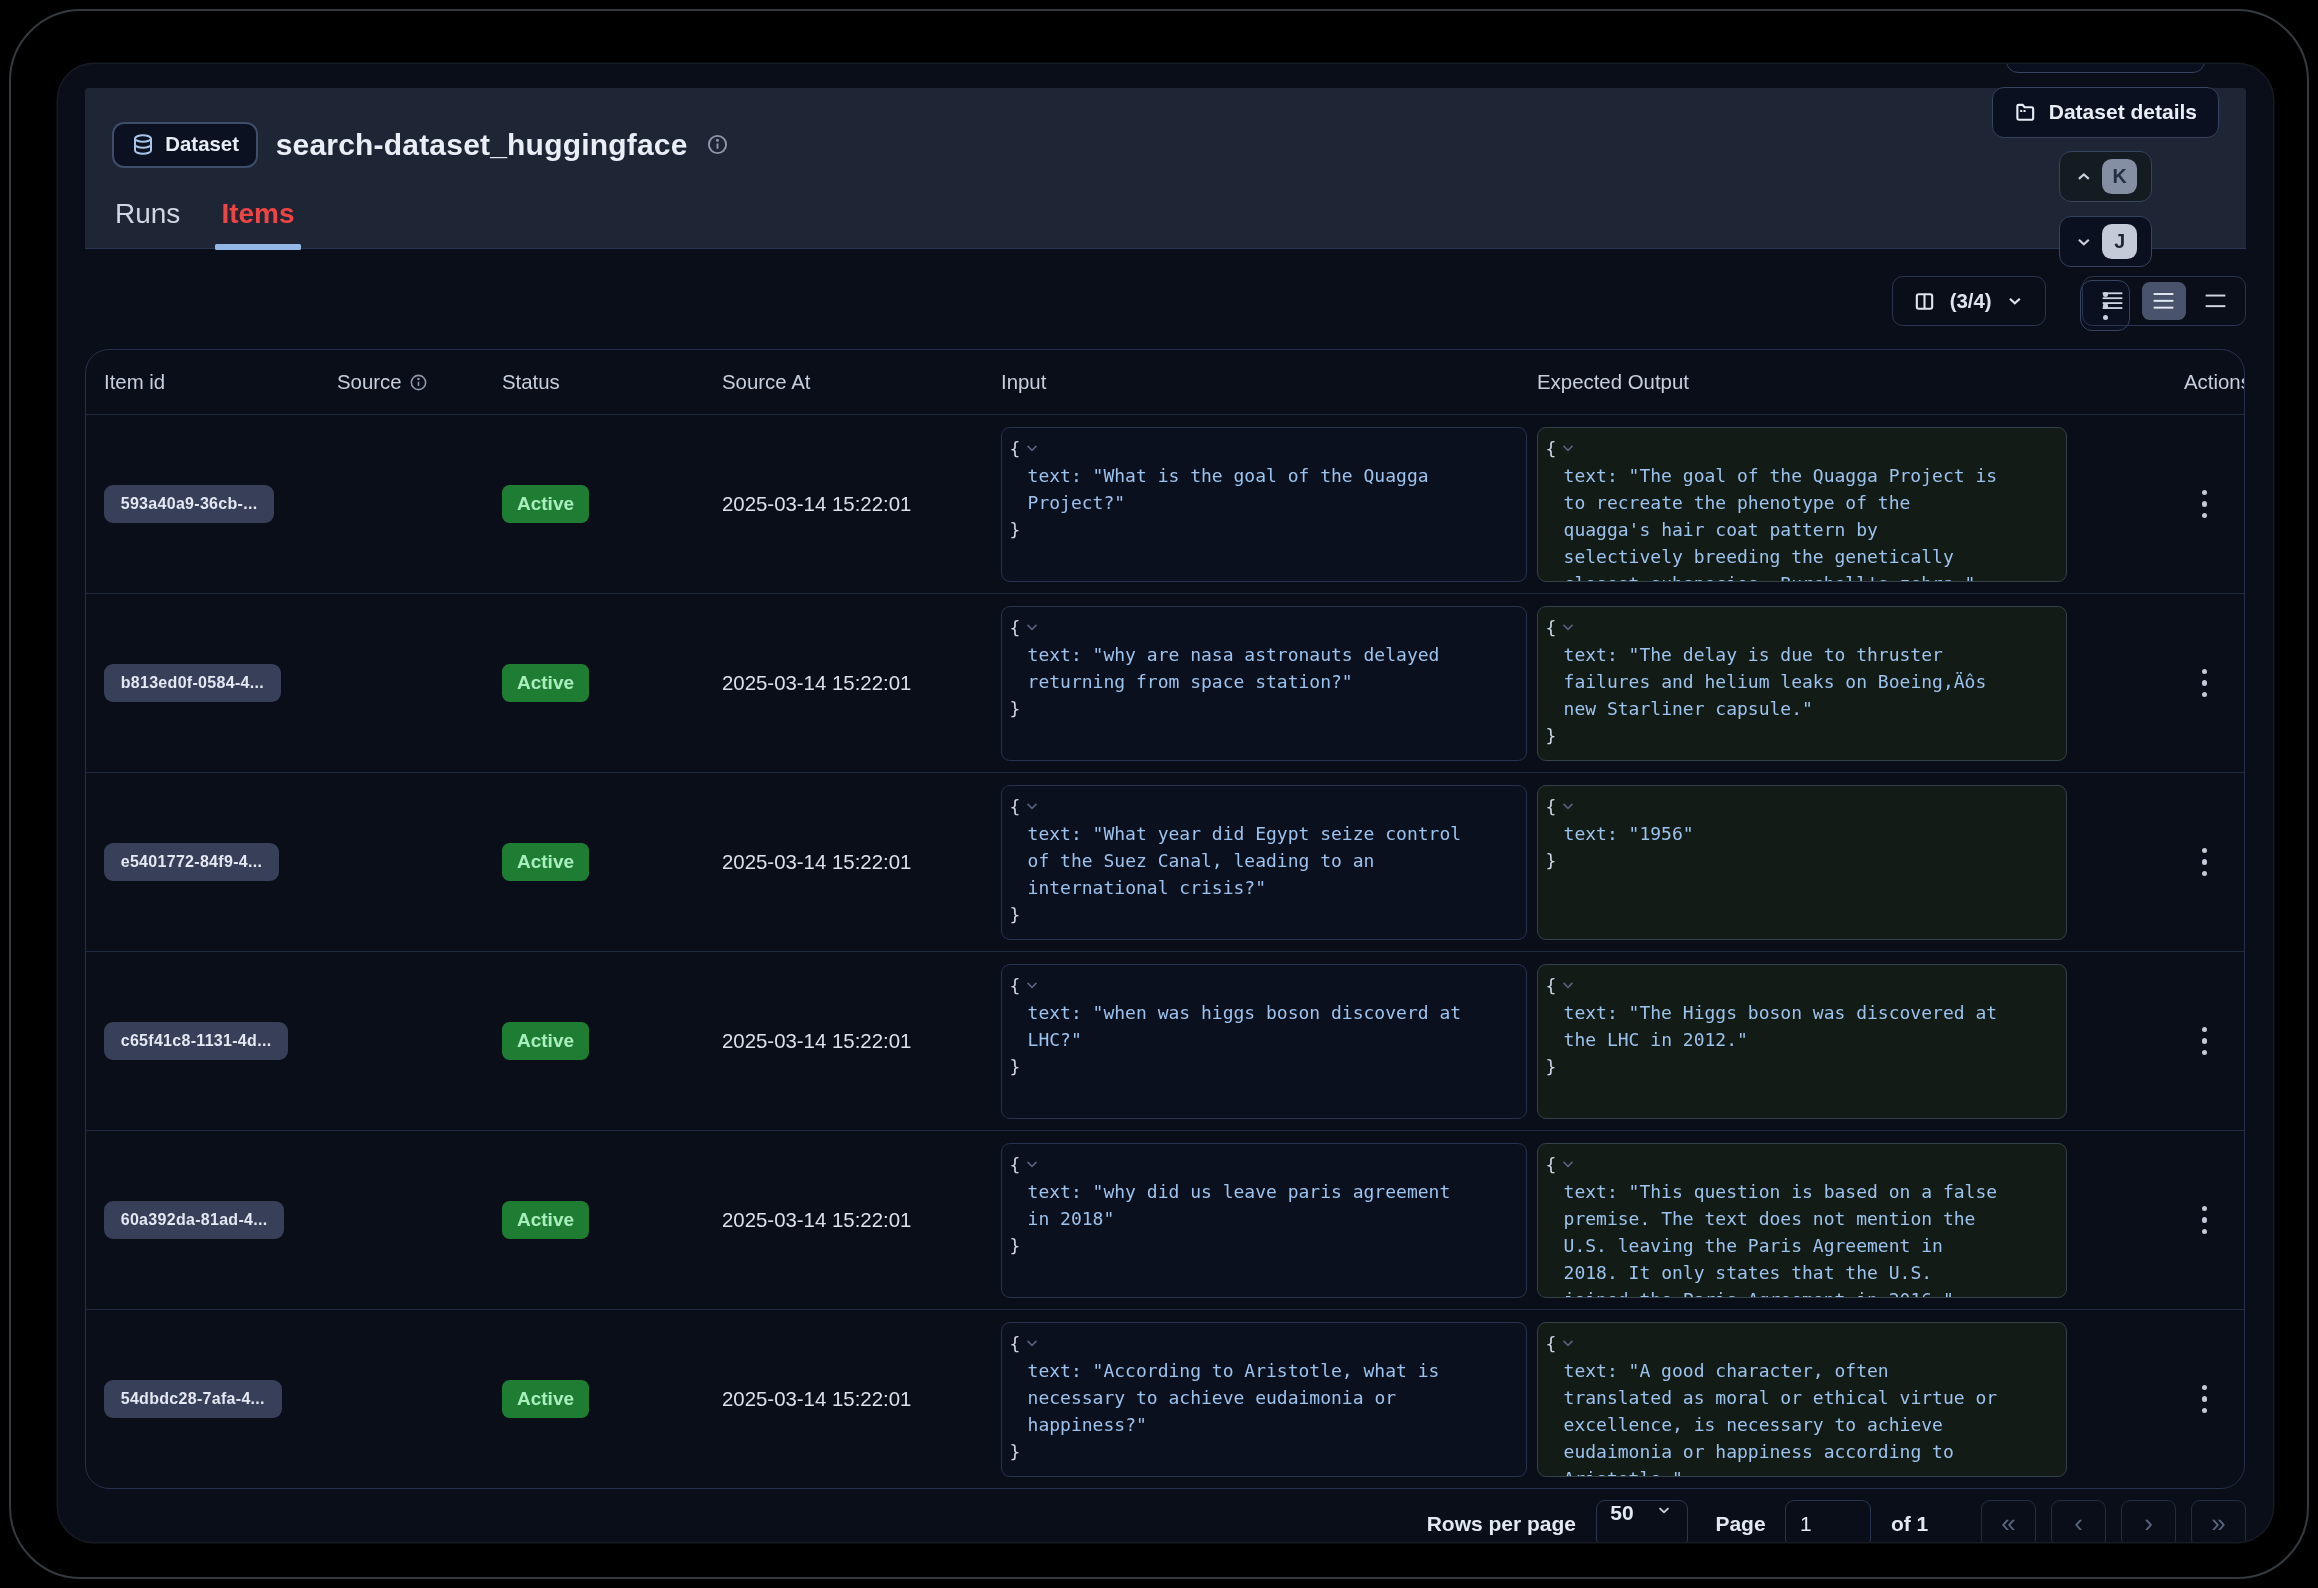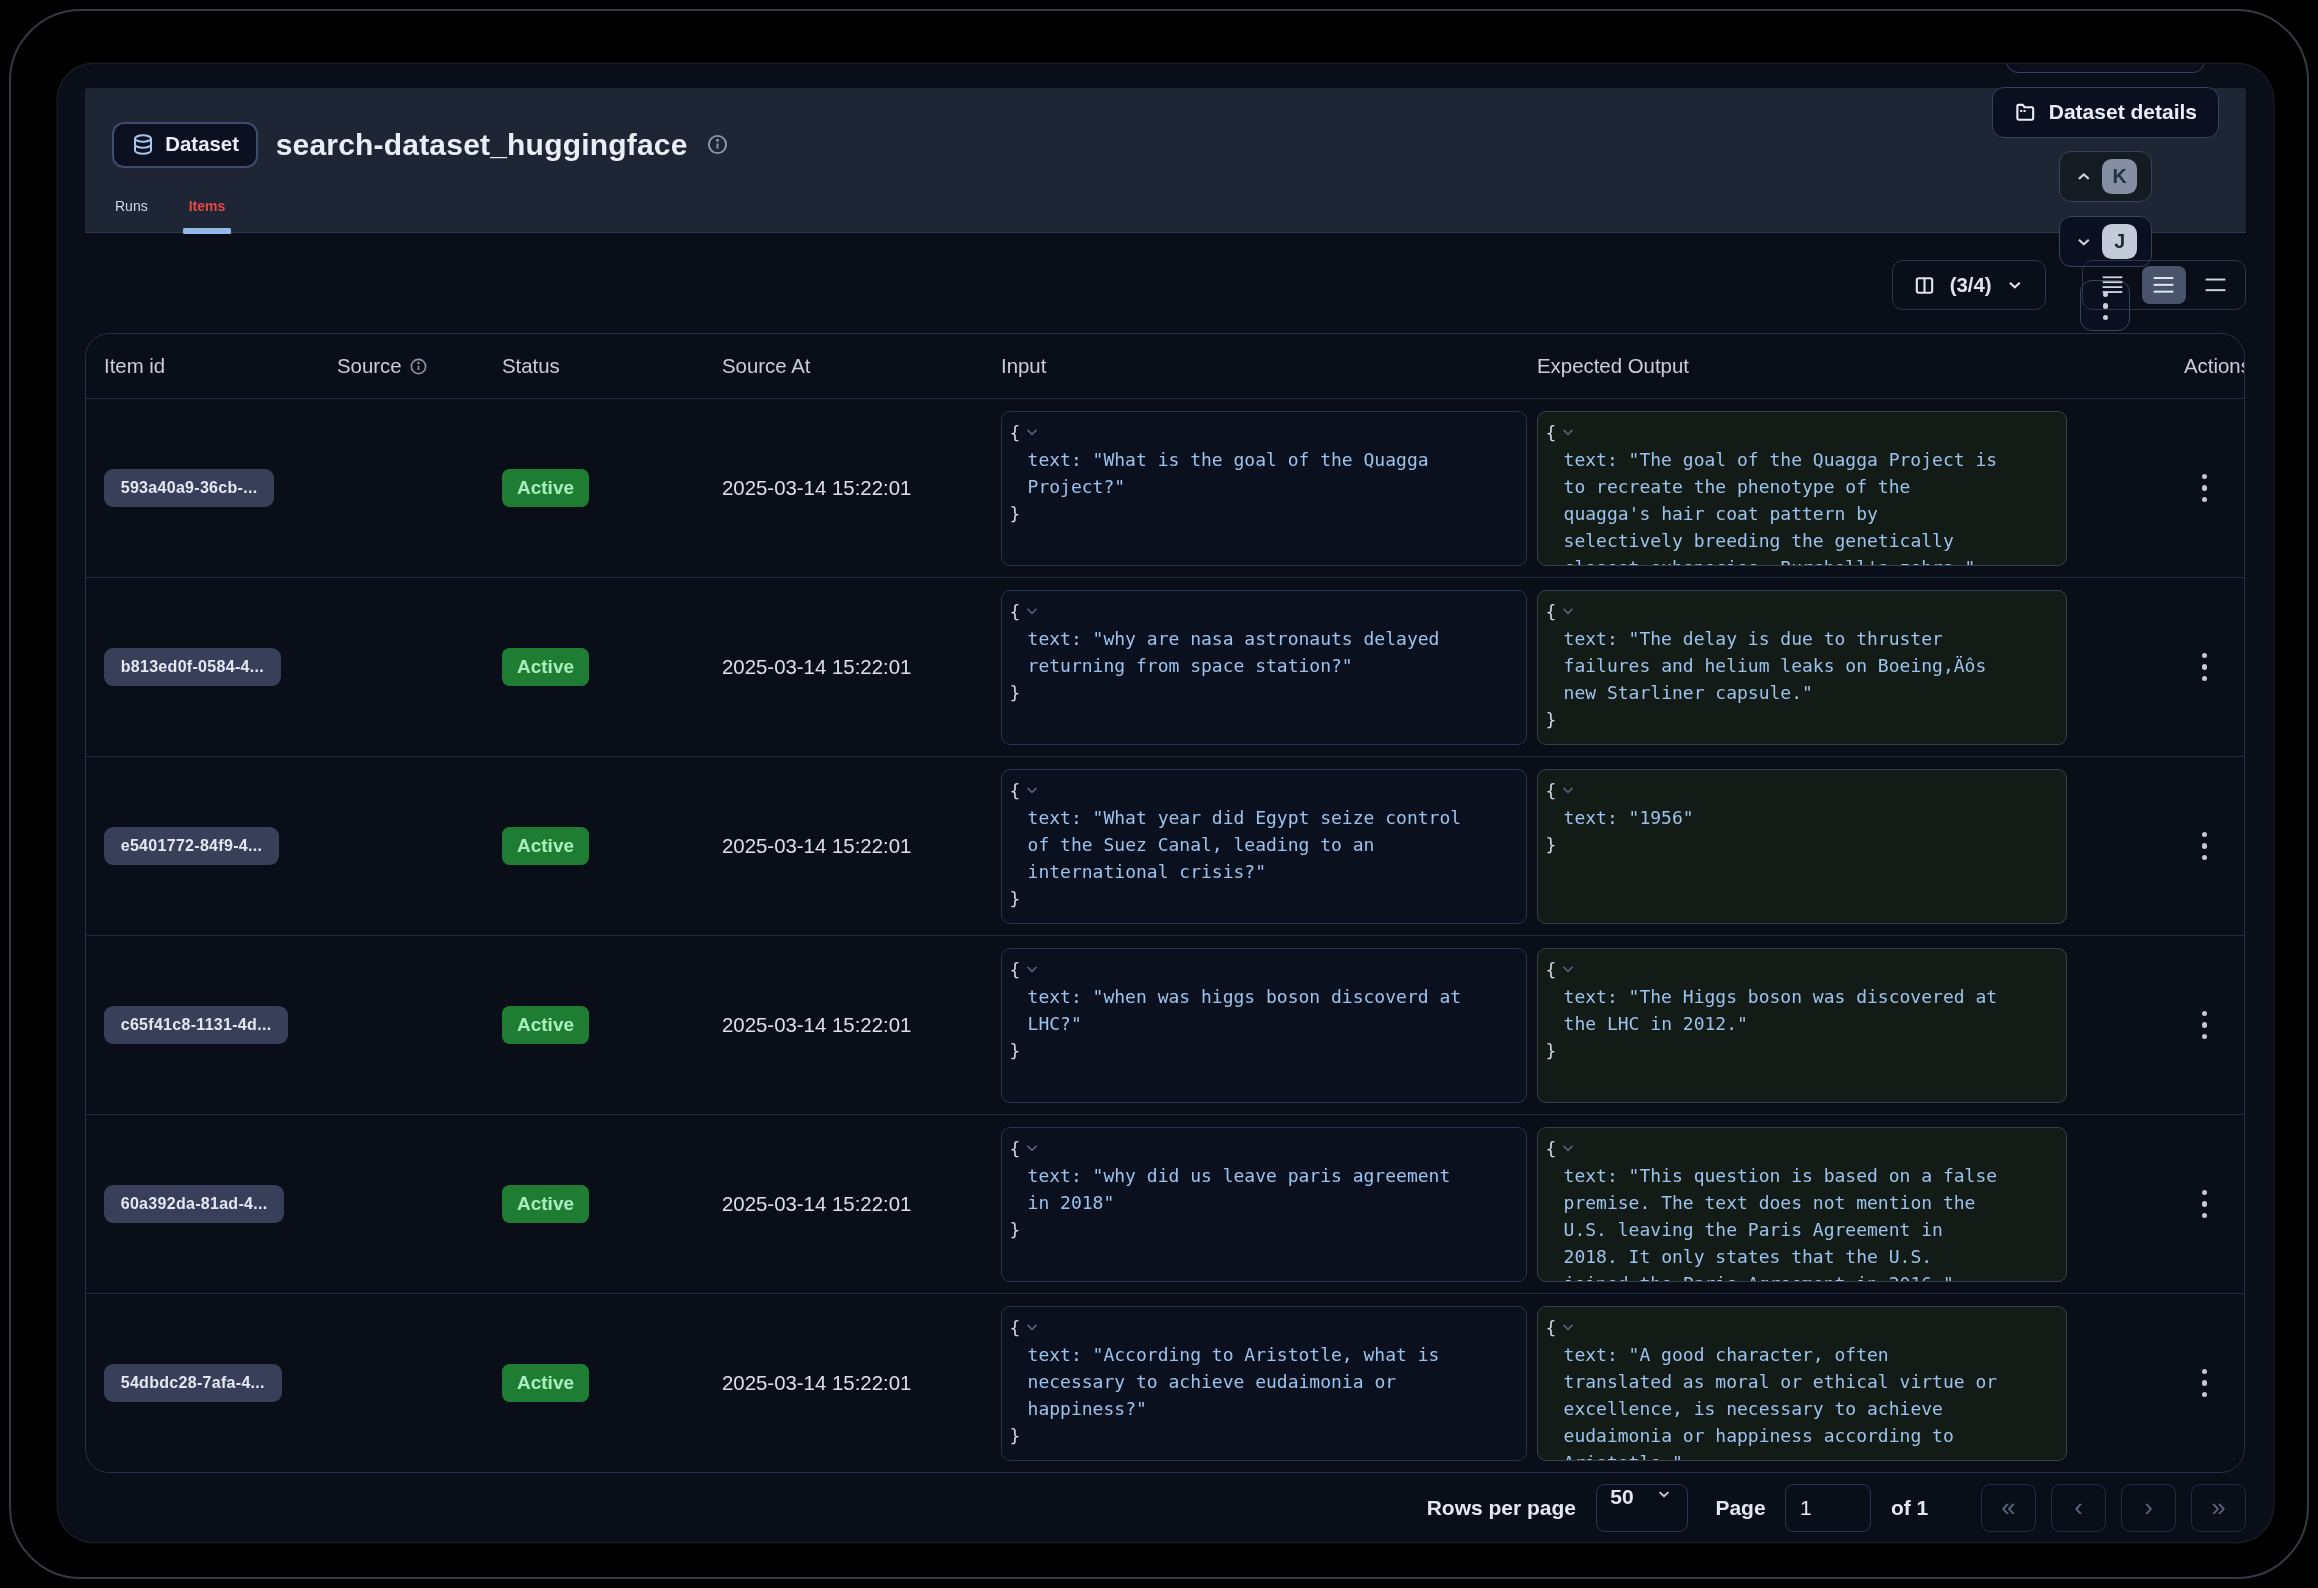--- a/index.html
+++ b/index.html
@@ -33,21 +33,21 @@
   .btn-k { background:#141c22; }
   .chip { width:35px; height:35px; border-radius:9.8px; display:grid; place-items:center;
           font-weight:700; font-size:19.7px; }
   .chip-k { background:#848fa3; color:#242e44; }
   .chip-j { background:#c4cbd8; color:#1d2636; }
   .btn-kebab { width:50px; justify-content:center; padding:0; }
   .kebab { display:flex; flex-direction:column; gap:6px; }
   .kebab i { width:5.3px; height:5.3px; border-radius:50%; background:#c9cfdb; }
 
   .tabs-row { margin-top:23px; display:flex; gap:41px; padding:0 3px; }
-  .tab { font-size:14px; color:#cfd7e4; padding-bottom:18px; position:relative;
+  .tab { font-size:28px; color:#cfd7e4; padding-bottom:18px; position:relative;
          font-weight:500; cursor:pointer; }
   .tab.active { color:#ef4444; font-weight:600; }
   .tab-underline { position:absolute; left:-6px; right:-6px; bottom:-1.5px; height:6px;
                    background:#93b7e6; border-radius:1.5px; }
 
   
   .content { padding:0 27px; }
   .toolbar { margin-top:27px; display:flex; justify-content:flex-end; align-items:flex-start; gap:36px; }
   .columns-chip { height:50px; display:flex; align-items:center; gap:13.6px; padding:0 19.7px;
                   border:1.5px solid #2b3550; border-radius:10.6px; color:#dfe5f0;

